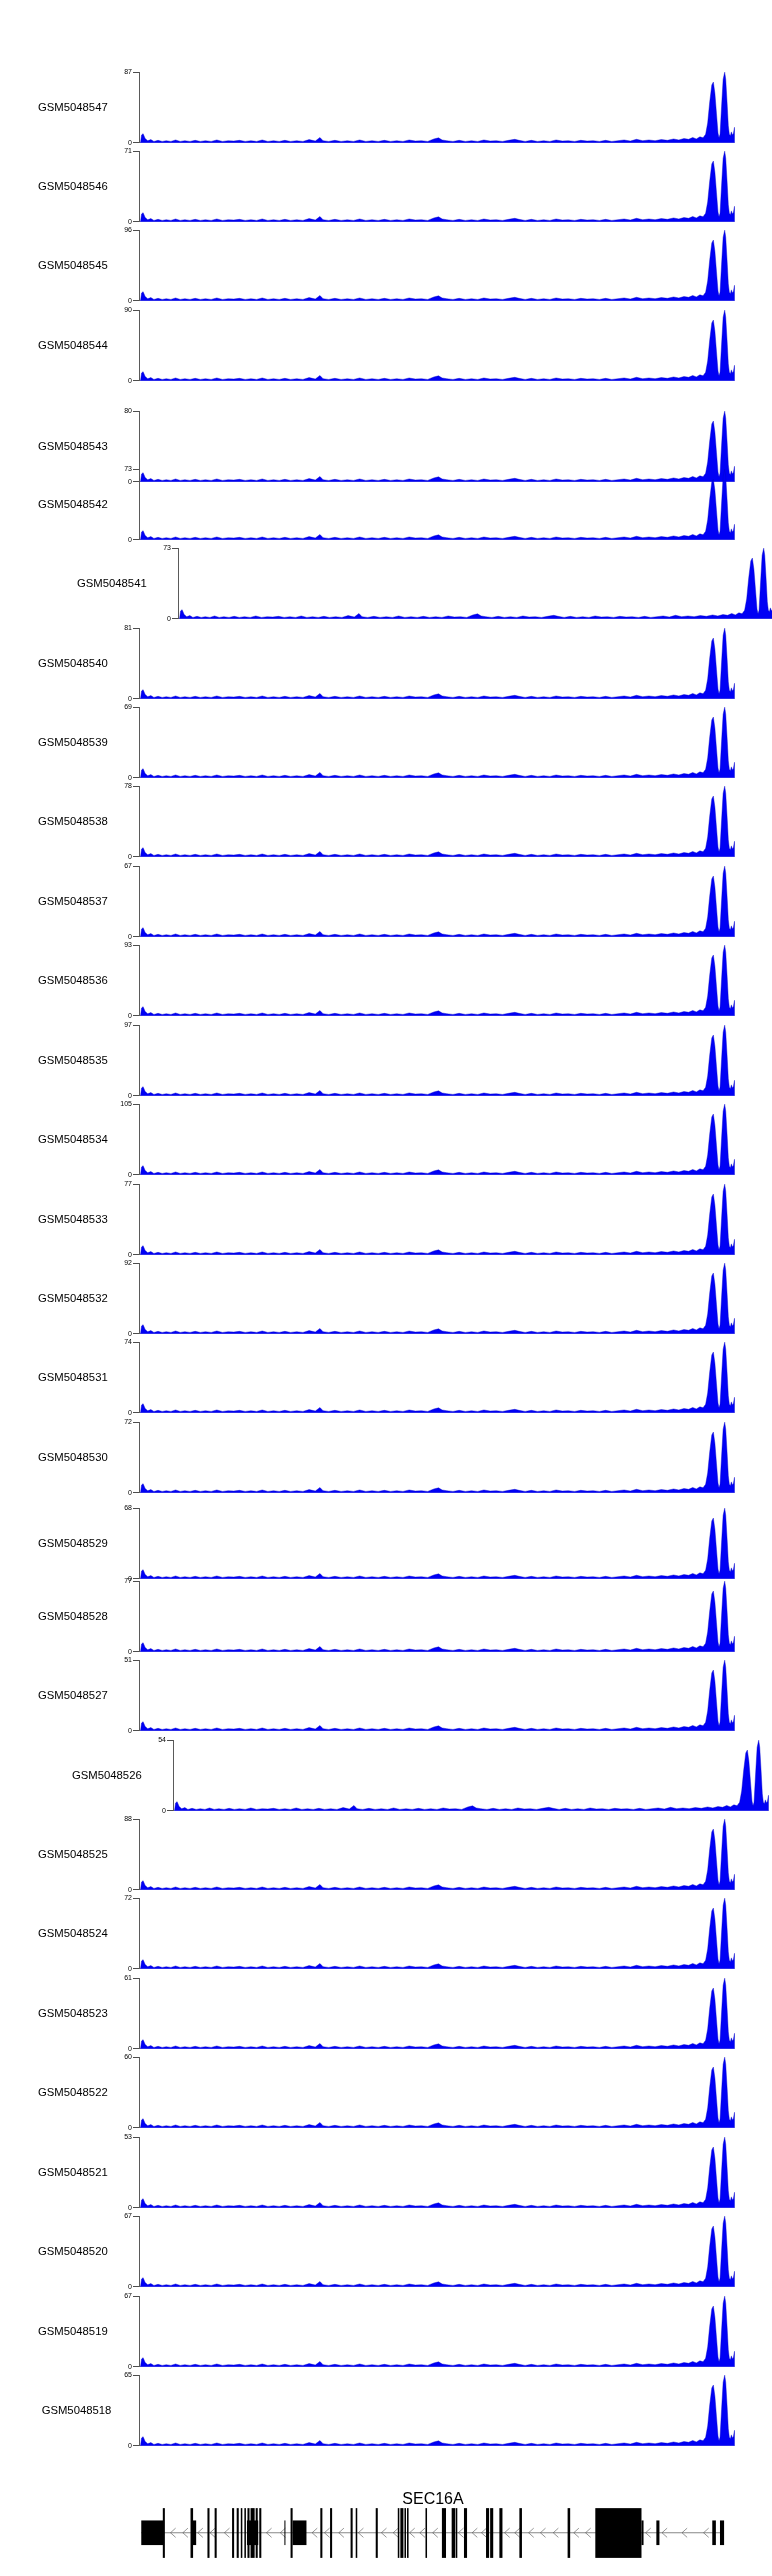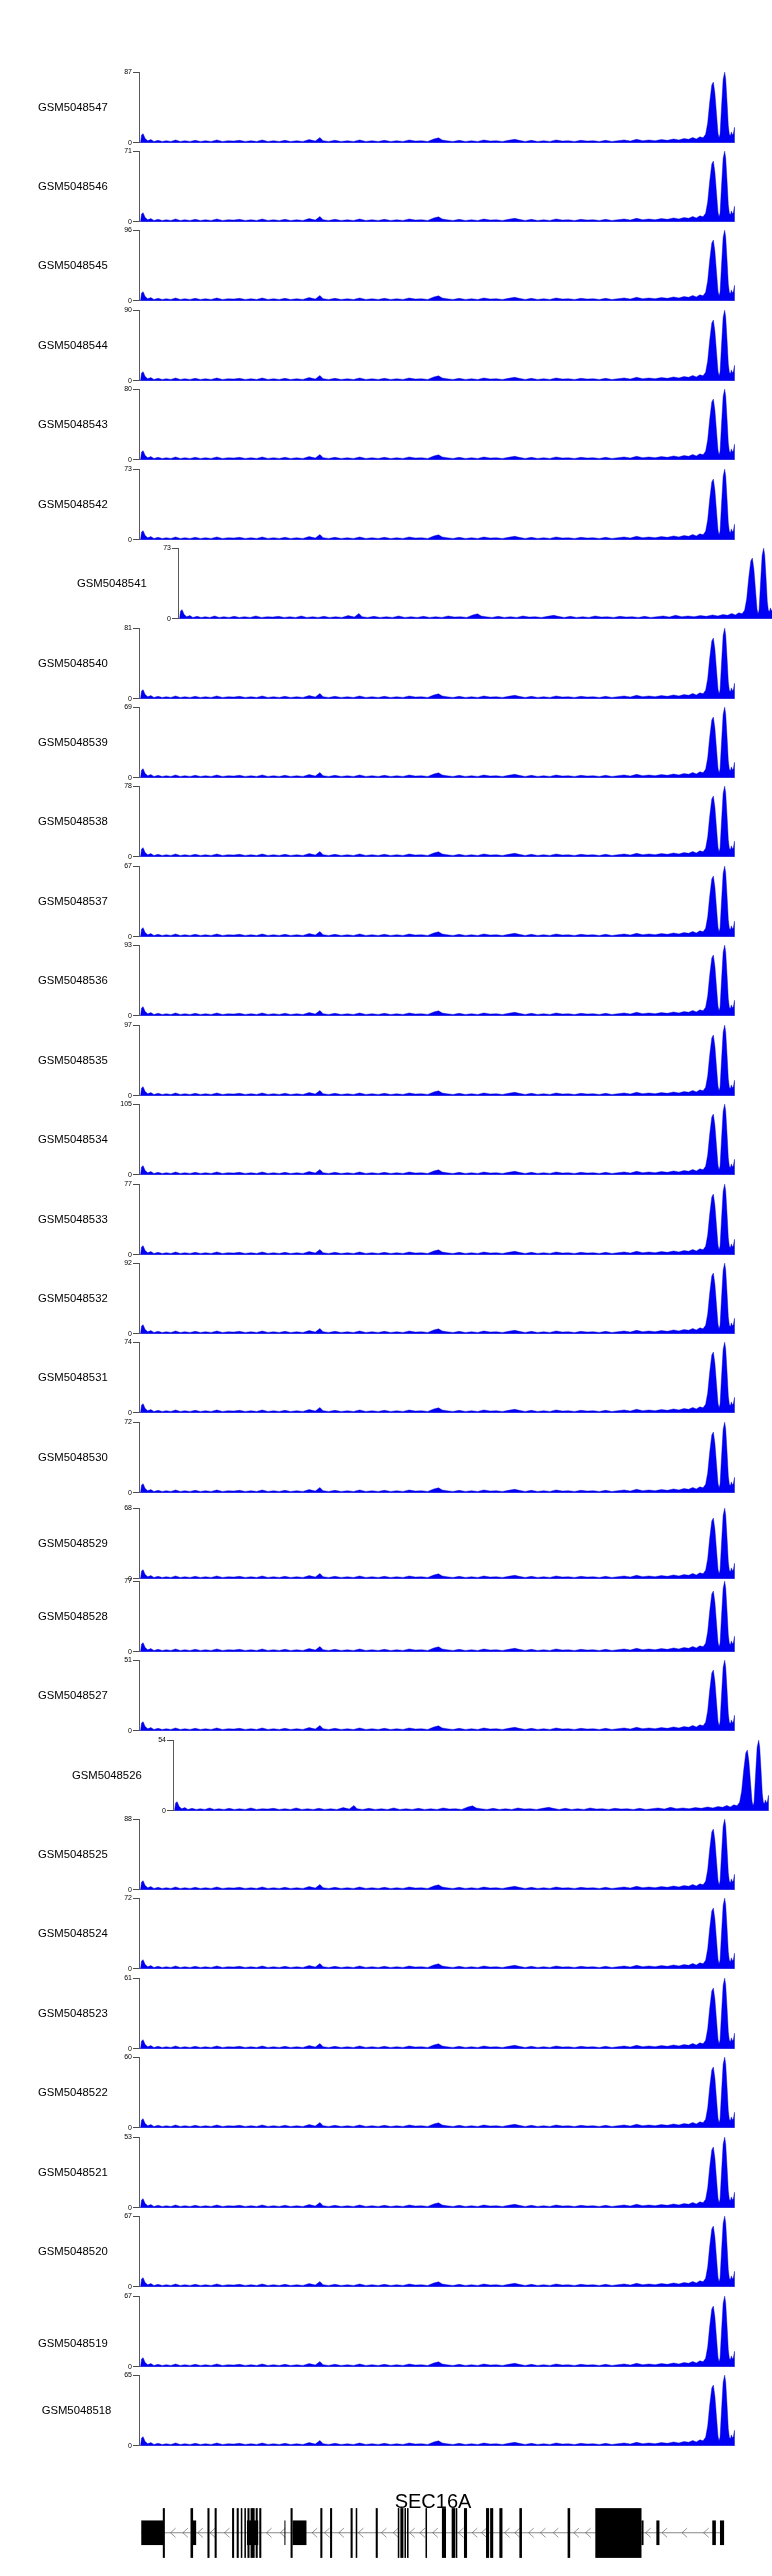--- a/index.html
+++ b/index.html
@@ -12,21 +12,21 @@
     position:absolute;left:38px;width:77px;font-size:11.3px;color:#000;
     white-space:nowrap;
   }
   .ymax-label,.yzero-label{
     position:absolute;left:0;width:132px;text-align:right;font-size:7px;color:#000;
   }
   .tickmark{position:absolute;background:#4d4d4d;height:1px;width:6.2px;left:133px;}
   .vaxis{position:absolute;width:1px;background:#5a5a5a;left:139px;}
   .cov-svg{position:absolute;left:140px;}
   .gene-name{
-    position:absolute;font-size:20px;color:#000;transform:translateX(-50%);
+    position:absolute;font-size:16px;color:#000;transform:translateX(-50%);
     white-space:nowrap;
   }
 </style>
 </head>
 <body>
 
 <div id="stage">
   <div id="tracks">
       <div class="track" style="top: 72px; height: 71px;">
         <div class="gsm-label" style="top: 29px;">GSM5048547</div>
@@ -65,21 +65,21 @@
         <div class="gsm-label" style="top: 29px;">GSM5048544</div>
         <div class="ymax-label" style="top: -3.6px;">90</div>
         <div class="yzero-label" style="top: 67px;">0</div>
         <div class="tickmark" style="top: -0.5px;"></div>
         <div class="tickmark" style="top: 70px;"></div>
         <div class="vaxis" style="top: 0px; height: 71px;"></div>
         <svg class="cov-svg" width="595" height="71" viewBox="0 0 1154 137" style="top: 0px;">
           <path d="M0 137 L1.0 137.0 L3.0 121.9 L6.0 119.2 L10.0 128.8 L15.0 132.9 L21.0 130.8 L27.0 134.3 L35.0 132.2 L43.0 134.3 L51.0 132.9 L60.0 134.3 L69.0 131.5 L78.0 134.3 L87.0 132.9 L97.0 134.3 L107.0 132.2 L117.0 134.3 L127.0 132.9 L138.0 134.3 L149.0 131.5 L160.0 134.3 L171.0 132.9 L182.0 133.6 L193.0 132.2 L204.0 134.3 L215.0 132.9 L226.0 134.3 L237.0 131.5 L248.0 134.3 L259.0 132.9 L270.0 134.3 L281.0 132.2 L292.0 134.3 L304.0 132.9 L316.0 134.3 L328.0 130.8 L340.0 133.6 L349.0 126.7 L355.0 132.9 L366.0 134.3 L378.0 132.2 L390.0 134.3 L402.0 132.9 L414.0 134.3 L426.0 131.5 L438.0 134.3 L450.0 132.9 L462.0 134.3 L474.0 132.2 L486.0 134.3 L498.0 132.9 L510.0 134.3 L522.0 131.5 L534.0 133.6 L546.0 132.9 L558.0 134.3 L570.0 129.5 L579.0 127.4 L586.0 131.5 L595.0 132.9 L607.0 134.3 L619.0 132.2 L631.0 134.3 L643.0 132.9 L655.0 134.3 L667.0 131.5 L679.0 133.6 L691.0 132.9 L703.0 134.3 L715.0 132.2 L727.0 130.2 L735.0 132.2 L747.0 134.3 L759.0 132.2 L771.0 134.3 L783.0 132.9 L795.0 134.3 L807.0 131.5 L819.0 133.6 L831.0 132.9 L843.0 134.3 L855.0 132.2 L867.0 133.6 L879.0 132.9 L891.0 134.3 L903.0 132.2 L915.0 134.3 L927.0 132.9 L939.0 131.5 L951.0 133.6 L963.0 130.2 L975.0 132.9 L987.0 131.5 L999.0 132.9 L1011.0 130.8 L1023.0 132.2 L1035.0 129.5 L1045.0 131.5 L1055.0 128.8 L1064.0 130.2 L1072.0 126.7 L1079.0 129.5 L1086.0 125.4 L1092.0 127.4 L1097.0 120.6 L1101.0 98.6 L1105.0 57.5 L1109.0 24.7 L1112.0 19.2 L1115.0 41.1 L1118.0 79.5 L1121.0 117.8 L1123.0 127.4 L1125.0 120.6 L1128.0 65.8 L1131.0 13.7 L1134.0 0.0 L1136.0 13.7 L1139.0 65.8 L1141.0 104.1 L1143.0 120.6 L1145.0 123.3 L1147.0 115.8 L1149.0 121.9 L1151.0 118.5 L1153.0 106.9 L1153 137 Z" fill="#0000F5" stroke="#0000C8" stroke-width="0.8"></path>
         </svg>
       </div>
-      <div class="track" style="top: 389px; height: 71px;">
+      <div class="track" style="top: 411px; height: 71px;">
         <div class="gsm-label" style="top: 29px;">GSM5048543</div>
         <div class="ymax-label" style="top: -3.6px;">80</div>
         <div class="yzero-label" style="top: 67px;">0</div>
         <div class="tickmark" style="top: -0.5px;"></div>
         <div class="tickmark" style="top: 70px;"></div>
         <div class="vaxis" style="top: 0px; height: 71px;"></div>
         <svg class="cov-svg" width="595" height="71" viewBox="0 0 1154 137" style="top: 0px;">
           <path d="M0 137 L1.0 137.0 L3.0 121.9 L6.0 119.2 L10.0 128.8 L15.0 132.9 L21.0 130.8 L27.0 134.3 L35.0 132.2 L43.0 134.3 L51.0 132.9 L60.0 134.3 L69.0 131.5 L78.0 134.3 L87.0 132.9 L97.0 134.3 L107.0 132.2 L117.0 134.3 L127.0 132.9 L138.0 134.3 L149.0 131.5 L160.0 134.3 L171.0 132.9 L182.0 133.6 L193.0 132.2 L204.0 134.3 L215.0 132.9 L226.0 134.3 L237.0 131.5 L248.0 134.3 L259.0 132.9 L270.0 134.3 L281.0 132.2 L292.0 134.3 L304.0 132.9 L316.0 134.3 L328.0 130.8 L340.0 133.6 L349.0 126.7 L355.0 132.9 L366.0 134.3 L378.0 132.2 L390.0 134.3 L402.0 132.9 L414.0 134.3 L426.0 131.5 L438.0 134.3 L450.0 132.9 L462.0 134.3 L474.0 132.2 L486.0 134.3 L498.0 132.9 L510.0 134.3 L522.0 131.5 L534.0 133.6 L546.0 132.9 L558.0 134.3 L570.0 129.5 L579.0 127.4 L586.0 131.5 L595.0 132.9 L607.0 134.3 L619.0 132.2 L631.0 134.3 L643.0 132.9 L655.0 134.3 L667.0 131.5 L679.0 133.6 L691.0 132.9 L703.0 134.3 L715.0 132.2 L727.0 130.2 L735.0 132.2 L747.0 134.3 L759.0 132.2 L771.0 134.3 L783.0 132.9 L795.0 134.3 L807.0 131.5 L819.0 133.6 L831.0 132.9 L843.0 134.3 L855.0 132.2 L867.0 133.6 L879.0 132.9 L891.0 134.3 L903.0 132.2 L915.0 134.3 L927.0 132.9 L939.0 131.5 L951.0 133.6 L963.0 130.2 L975.0 132.9 L987.0 131.5 L999.0 132.9 L1011.0 130.8 L1023.0 132.2 L1035.0 129.5 L1045.0 131.5 L1055.0 128.8 L1064.0 130.2 L1072.0 126.7 L1079.0 129.5 L1086.0 125.4 L1092.0 127.4 L1097.0 120.6 L1101.0 98.6 L1105.0 57.5 L1109.0 24.7 L1112.0 19.2 L1115.0 41.1 L1118.0 79.5 L1121.0 117.8 L1123.0 127.4 L1125.0 120.6 L1128.0 65.8 L1131.0 13.7 L1134.0 0.0 L1136.0 13.7 L1139.0 65.8 L1141.0 104.1 L1143.0 120.6 L1145.0 123.3 L1147.0 115.8 L1149.0 121.9 L1151.0 118.5 L1153.0 106.9 L1153 137 Z" fill="#0000F5" stroke="#0000C8" stroke-width="0.8"></path>
         </svg>
       </div>
@@ -330,21 +330,21 @@
         <div class="ymax-label" style="top: -3.6px;">67</div>
         <div class="yzero-label" style="top: 67px;">0</div>
         <div class="tickmark" style="top: -0.5px;"></div>
         <div class="tickmark" style="top: 70px;"></div>
         <div class="vaxis" style="top: 0px; height: 71px;"></div>
         <svg class="cov-svg" width="595" height="71" viewBox="0 0 1154 137" style="top: 0px;">
           <path d="M0 137 L1.0 137.0 L3.0 121.9 L6.0 119.2 L10.0 128.8 L15.0 132.9 L21.0 130.8 L27.0 134.3 L35.0 132.2 L43.0 134.3 L51.0 132.9 L60.0 134.3 L69.0 131.5 L78.0 134.3 L87.0 132.9 L97.0 134.3 L107.0 132.2 L117.0 134.3 L127.0 132.9 L138.0 134.3 L149.0 131.5 L160.0 134.3 L171.0 132.9 L182.0 133.6 L193.0 132.2 L204.0 134.3 L215.0 132.9 L226.0 134.3 L237.0 131.5 L248.0 134.3 L259.0 132.9 L270.0 134.3 L281.0 132.2 L292.0 134.3 L304.0 132.9 L316.0 134.3 L328.0 130.8 L340.0 133.6 L349.0 126.7 L355.0 132.9 L366.0 134.3 L378.0 132.2 L390.0 134.3 L402.0 132.9 L414.0 134.3 L426.0 131.5 L438.0 134.3 L450.0 132.9 L462.0 134.3 L474.0 132.2 L486.0 134.3 L498.0 132.9 L510.0 134.3 L522.0 131.5 L534.0 133.6 L546.0 132.9 L558.0 134.3 L570.0 129.5 L579.0 127.4 L586.0 131.5 L595.0 132.9 L607.0 134.3 L619.0 132.2 L631.0 134.3 L643.0 132.9 L655.0 134.3 L667.0 131.5 L679.0 133.6 L691.0 132.9 L703.0 134.3 L715.0 132.2 L727.0 130.2 L735.0 132.2 L747.0 134.3 L759.0 132.2 L771.0 134.3 L783.0 132.9 L795.0 134.3 L807.0 131.5 L819.0 133.6 L831.0 132.9 L843.0 134.3 L855.0 132.2 L867.0 133.6 L879.0 132.9 L891.0 134.3 L903.0 132.2 L915.0 134.3 L927.0 132.9 L939.0 131.5 L951.0 133.6 L963.0 130.2 L975.0 132.9 L987.0 131.5 L999.0 132.9 L1011.0 130.8 L1023.0 132.2 L1035.0 129.5 L1045.0 131.5 L1055.0 128.8 L1064.0 130.2 L1072.0 126.7 L1079.0 129.5 L1086.0 125.4 L1092.0 127.4 L1097.0 120.6 L1101.0 98.6 L1105.0 57.5 L1109.0 24.7 L1112.0 19.2 L1115.0 41.1 L1118.0 79.5 L1121.0 117.8 L1123.0 127.4 L1125.0 120.6 L1128.0 65.8 L1131.0 13.7 L1134.0 0.0 L1136.0 13.7 L1139.0 65.8 L1141.0 104.1 L1143.0 120.6 L1145.0 123.3 L1147.0 115.8 L1149.0 121.9 L1151.0 118.5 L1153.0 106.9 L1153 137 Z" fill="#0000F5" stroke="#0000C8" stroke-width="0.8"></path>
         </svg>
       </div>
       <div class="track" style="top: 2296px; height: 71px;">
-        <div class="gsm-label" style="top: 29px; margin-top: 12px;">GSM5048519</div>
+        <div class="gsm-label" style="top: 29px;">GSM5048519</div>
         <div class="ymax-label" style="top: -3.6px;">67</div>
         <div class="yzero-label" style="top: 67px;">0</div>
         <div class="tickmark" style="top: -0.5px;"></div>
         <div class="tickmark" style="top: 70px;"></div>
         <div class="vaxis" style="top: 0px; height: 71px;"></div>
         <svg class="cov-svg" width="595" height="71" viewBox="0 0 1154 137" style="top: 0px;">
           <path d="M0 137 L1.0 137.0 L3.0 121.9 L6.0 119.2 L10.0 128.8 L15.0 132.9 L21.0 130.8 L27.0 134.3 L35.0 132.2 L43.0 134.3 L51.0 132.9 L60.0 134.3 L69.0 131.5 L78.0 134.3 L87.0 132.9 L97.0 134.3 L107.0 132.2 L117.0 134.3 L127.0 132.9 L138.0 134.3 L149.0 131.5 L160.0 134.3 L171.0 132.9 L182.0 133.6 L193.0 132.2 L204.0 134.3 L215.0 132.9 L226.0 134.3 L237.0 131.5 L248.0 134.3 L259.0 132.9 L270.0 134.3 L281.0 132.2 L292.0 134.3 L304.0 132.9 L316.0 134.3 L328.0 130.8 L340.0 133.6 L349.0 126.7 L355.0 132.9 L366.0 134.3 L378.0 132.2 L390.0 134.3 L402.0 132.9 L414.0 134.3 L426.0 131.5 L438.0 134.3 L450.0 132.9 L462.0 134.3 L474.0 132.2 L486.0 134.3 L498.0 132.9 L510.0 134.3 L522.0 131.5 L534.0 133.6 L546.0 132.9 L558.0 134.3 L570.0 129.5 L579.0 127.4 L586.0 131.5 L595.0 132.9 L607.0 134.3 L619.0 132.2 L631.0 134.3 L643.0 132.9 L655.0 134.3 L667.0 131.5 L679.0 133.6 L691.0 132.9 L703.0 134.3 L715.0 132.2 L727.0 130.2 L735.0 132.2 L747.0 134.3 L759.0 132.2 L771.0 134.3 L783.0 132.9 L795.0 134.3 L807.0 131.5 L819.0 133.6 L831.0 132.9 L843.0 134.3 L855.0 132.2 L867.0 133.6 L879.0 132.9 L891.0 134.3 L903.0 132.2 L915.0 134.3 L927.0 132.9 L939.0 131.5 L951.0 133.6 L963.0 130.2 L975.0 132.9 L987.0 131.5 L999.0 132.9 L1011.0 130.8 L1023.0 132.2 L1035.0 129.5 L1045.0 131.5 L1055.0 128.8 L1064.0 130.2 L1072.0 126.7 L1079.0 129.5 L1086.0 125.4 L1092.0 127.4 L1097.0 120.6 L1101.0 98.6 L1105.0 57.5 L1109.0 24.7 L1112.0 19.2 L1115.0 41.1 L1118.0 79.5 L1121.0 117.8 L1123.0 127.4 L1125.0 120.6 L1128.0 65.8 L1131.0 13.7 L1134.0 0.0 L1136.0 13.7 L1139.0 65.8 L1141.0 104.1 L1143.0 120.6 L1145.0 123.3 L1147.0 115.8 L1149.0 121.9 L1151.0 118.5 L1153.0 106.9 L1153 137 Z" fill="#0000F5" stroke="#0000C8" stroke-width="0.8"></path>
         </svg>
       </div>
       <div class="track" style="top: 2375px; height: 71px;">

